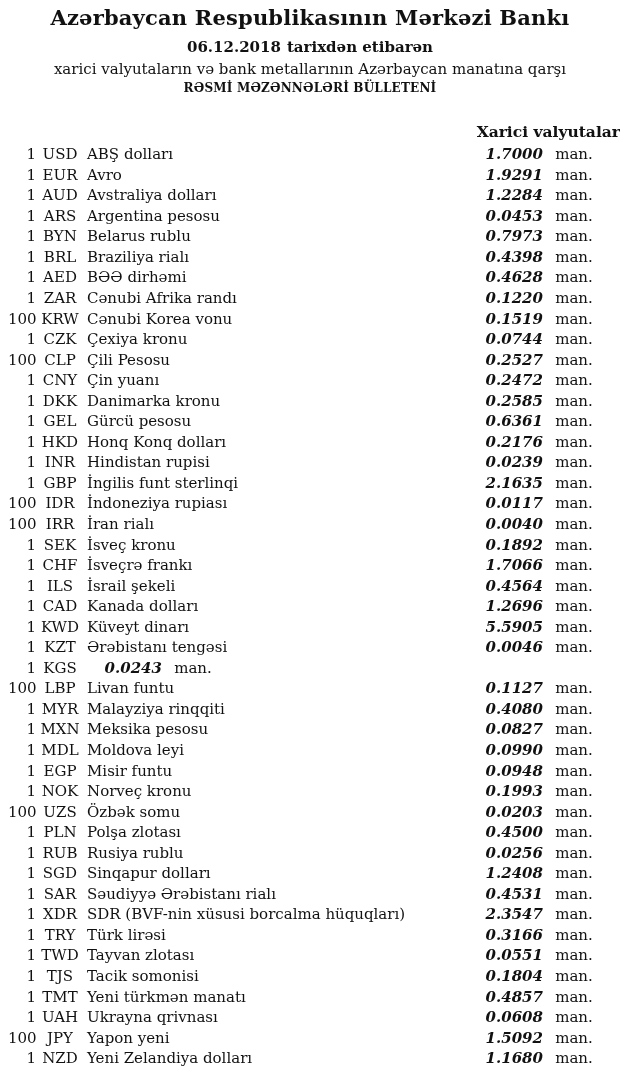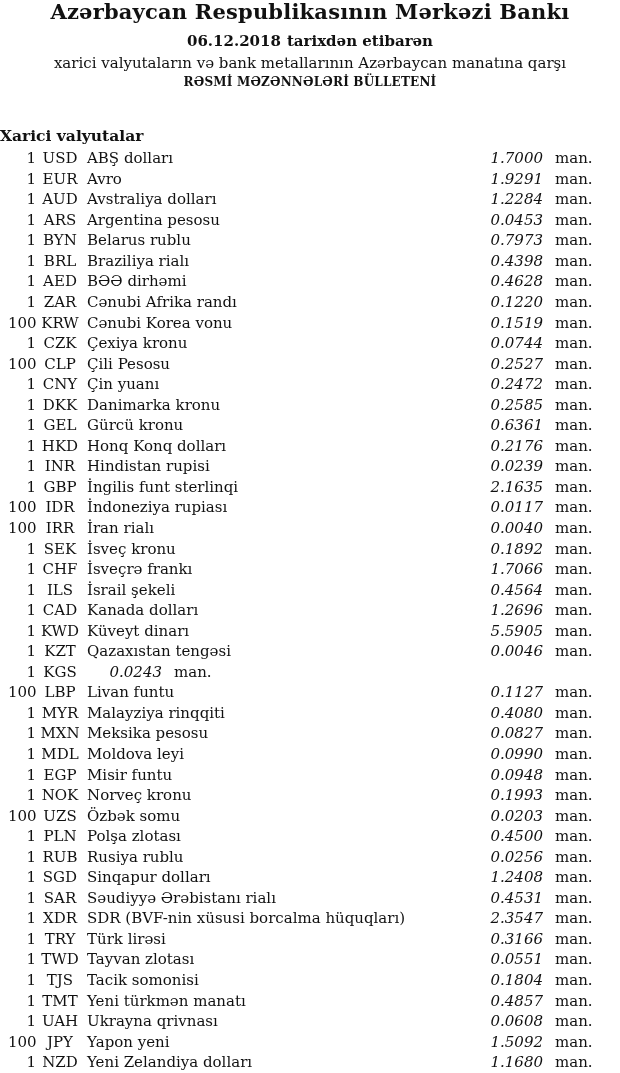--- a/index.html
+++ b/index.html
@@ -11,20 +11,21 @@
     width: 620px;
     height: 1073px;
     overflow: hidden;
     color: #111111;
     font-family: "DejaVu Serif", "Liberation Serif", serif;
   }
   .doc {
     width: 620px;
     height: 754px;
     box-sizing: border-box;
+    padding-top: 6px;
   }
   .header {
     text-align: center;
   }
   .bank-title {
     font-size: 21px;
     font-weight: bold;
     line-height: 1.15;
     letter-spacing: 0.2px;
   }
@@ -44,22 +45,22 @@
     line-height: 1.2;
   }
   .bulletin-title {
     margin-top: 3px;
     font-size: 12px;
     font-weight: bold;
     line-height: 1.2;
     letter-spacing: 0.2px;
   }
   .section-title {
-    margin-top: 37px;
-    text-align: left;
+    margin-top: 27px;
+    text-align: right;
     font-size: 15.5px;
     font-weight: bold;
     line-height: 1.2;
   }
   .table {
     margin-top: 3px;
   }
   .row {
     display: flex;
     align-items: baseline;
@@ -81,28 +82,28 @@
   }
   .name {
     flex: 1 1 auto;
     padding-left: 5px;
     white-space: nowrap;
     overflow: hidden;
   }
   .rate {
     width: 80px;
     text-align: right;
-    font-weight: normal;
+    font-weight: bold;
     font-style: italic;
     flex: 0 0 auto;
   }
   .man {
     width: 38px;
     margin-left: 12px;
-    text-align: left;
+    text-align: center;
     flex: 0 0 auto;
   }
 </style>
 </head>
 <body>
 
 <div class="doc">
 
   <div class="header">
     <div class="bank-title">Azərbaycan Respublikasının Mərkəzi Bankı</div>
@@ -216,21 +217,21 @@
     <span class="qty">1</span>
     <span class="code">DKK</span>
     <span class="name">Danimarka kronu</span>
     <span class="rate">0.2585</span>
     <span class="man">man.</span>
   </div>
 
   <div class="row">
     <span class="qty">1</span>
     <span class="code">GEL</span>
-    <span class="name">Gürcü kronu</span>
+    <span class="name">Gürcü pesosu</span>
     <span class="rate">0.6361</span>
     <span class="man">man.</span>
   </div>
 
   <div class="row">
     <span class="qty">1</span>
     <span class="code">HKD</span>
     <span class="name">Honq Konq dolları</span>
     <span class="rate">0.2176</span>
     <span class="man">man.</span>
@@ -304,21 +305,21 @@
     <span class="qty">1</span>
     <span class="code">KWD</span>
     <span class="name">Küveyt dinarı</span>
     <span class="rate">5.5905</span>
     <span class="man">man.</span>
   </div>
 
   <div class="row">
     <span class="qty">1</span>
     <span class="code">KZT</span>
-    <span class="name">Qazaxıstan tengəsi</span>
+    <span class="name">Ərəbistanı tengəsi</span>
     <span class="rate">0.0046</span>
     <span class="man">man.</span>
   </div>
 
   <div class="row">
     <span class="qty">1</span>
     <span class="code">KGS</span>
     <span class="rate">0.0243</span>
     <span class="man">man.</span>
   </div>

